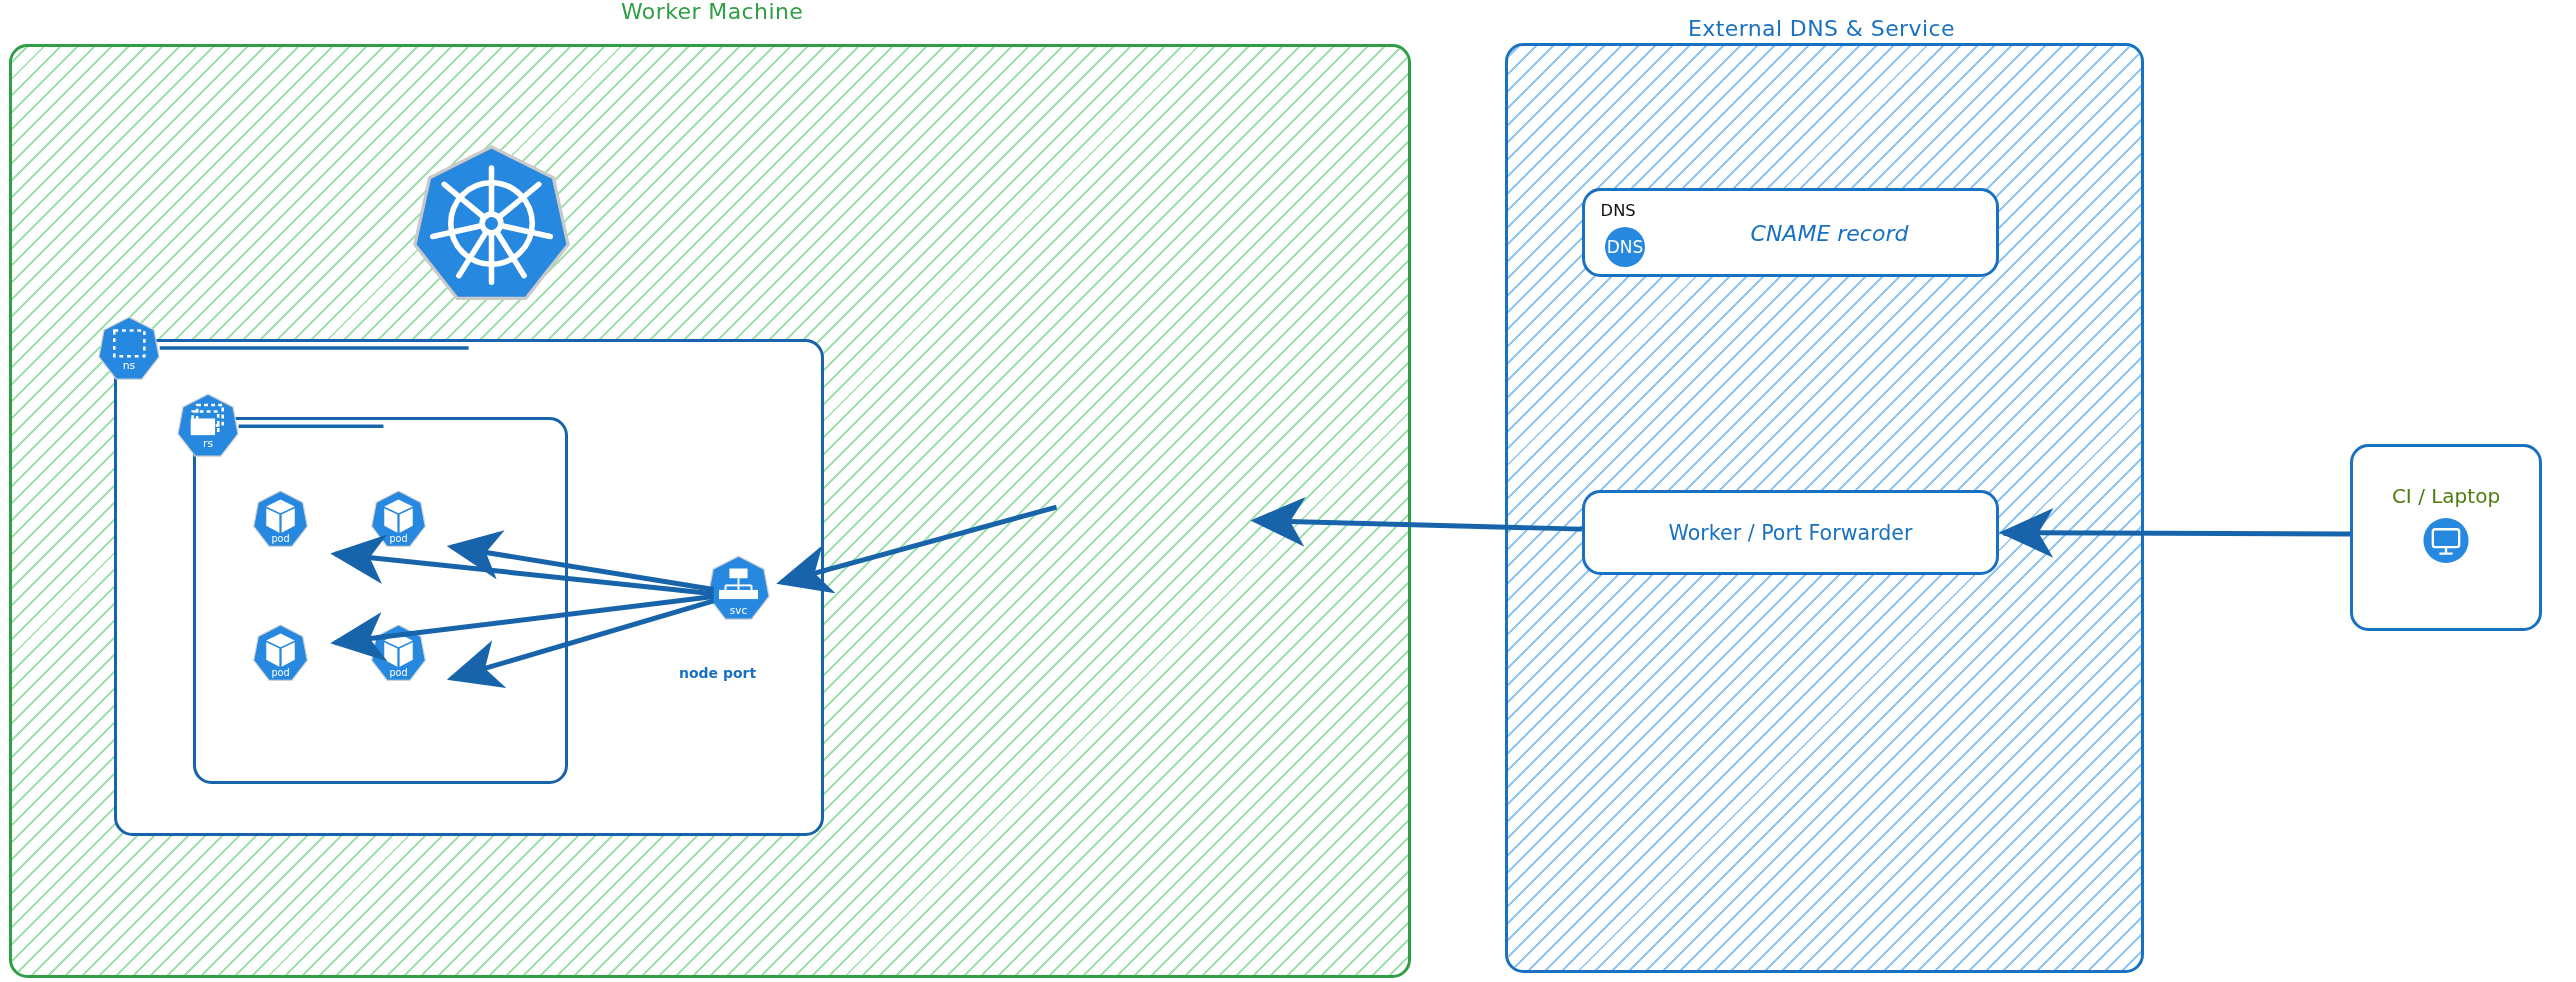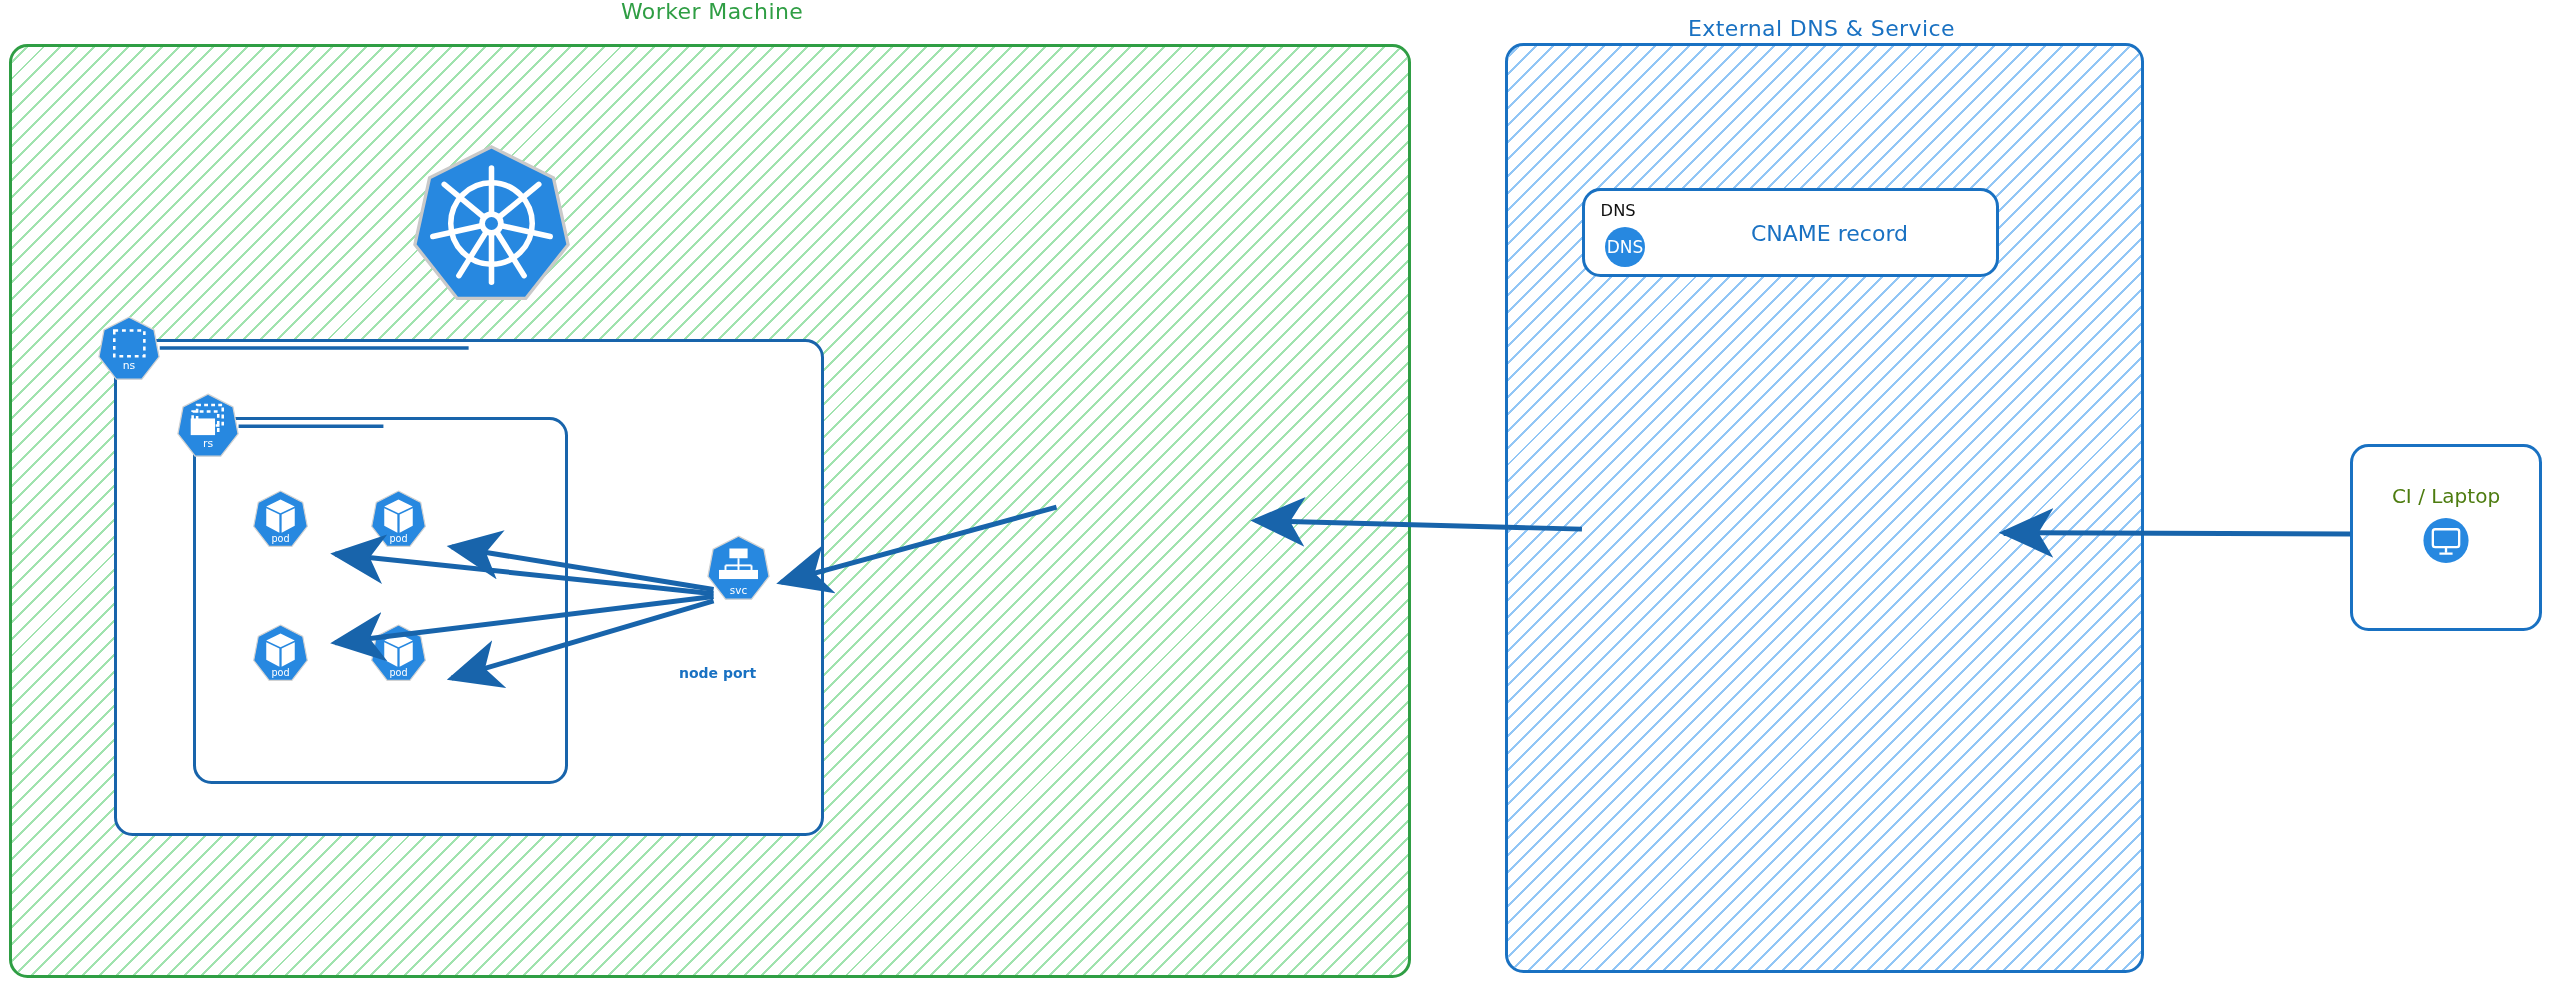--- a/index.html
+++ b/index.html
@@ -133,20 +133,21 @@
   .dns-card-text {
     position: absolute;
     left: 78px;
     right: 0;
     top: 50%;
     transform: translateY(-50%);
     text-align: center;
     font-size: 22px;
     color: #1971c2;
     font-family: "DejaVu Sans", sans-serif;
+    font-style: italic;
   }
 
   
   .ci-label {
     position: absolute;
     left: 0; right: 0;
     top: 37px;
     text-align: center;
     font-size: 20px;
     color: #4d7c0f;
@@ -261,21 +262,21 @@
       <polygon points="50,3 89,23 97,65 70,100 30,100 3,65 11,23" fill="#2788e0" stroke="#d2d2d2" stroke-width="2"></polygon>
       <g fill="#ffffff">
         <polygon points="50,18 75,30 50,42 25,30"></polygon>
         <polygon points="25,33 48,44 48,76 25,64"></polygon>
         <polygon points="52,44 75,33 75,64 52,76"></polygon>
       </g>
       <text x="50" y="93" text-anchor="middle" fill="#ffffff" font-family="DejaVu Sans, sans-serif" font-size="17">pod</text>
     </svg>
   </div>
 
-  <div class="hexnode" style="left:706px; top:534px;">
+  <div class="hexnode" style="left:706px; top:554px;">
     <svg width="65" height="68" viewBox="0 0 100 104">
       <polygon points="50,3 89,23 97,65 70,100 30,100 3,65 11,23" fill="#2788e0" stroke="#d2d2d2" stroke-width="2"></polygon>
       <g fill="#ffffff">
         <rect x="36" y="22" width="28" height="15"></rect>
         <rect x="20" y="55" width="20" height="14"></rect>
         <rect x="40" y="55" width="20" height="14"></rect>
         <rect x="60" y="55" width="20" height="14"></rect>
       </g>
       <g stroke="#ffffff" stroke-width="3" fill="none">
         <line x1="50" y1="37" x2="50" y2="48"></line>
@@ -296,20 +297,23 @@
   <div class="panel panel-ext" style="left:1505px; top:43px; width:639px; height:930px;">
     <div class="hatch hatch-blue"></div>
   </div>
 
   <div class="box box-blue-soft" style="left:1582px; top:188px; width:417px; height:89px;">
     <div class="dns-card-tag">DNS</div>
     <div class="dns-badge">DNS</div>
     <div class="dns-card-text">CNAME record</div>
   </div>
 
+  <div class="box box-blue-soft" style="left:1582px; top:490px; width:417px; height:85px;">
+    <div class="box-label label-blue">Worker / Port Forwarder</div>
+  </div>
 
   <div class="box box-blue-soft" style="left:2350px; top:444px; width:192px; height:187px;">
     <div class="ci-label">CI / Laptop</div>
     <div class="ci-icon">
       <svg width="47" height="47" viewBox="0 0 100 100">
         <circle cx="50" cy="50" r="48" fill="#2788e0"></circle>
         <g stroke="#ffffff" stroke-width="5" fill="none" stroke-linejoin="round">
           <rect x="22" y="26" width="56" height="38" rx="5"></rect>
           <line x1="50" y1="64" x2="50" y2="76"></line>
           <line x1="36" y1="78" x2="64" y2="78"></line>

